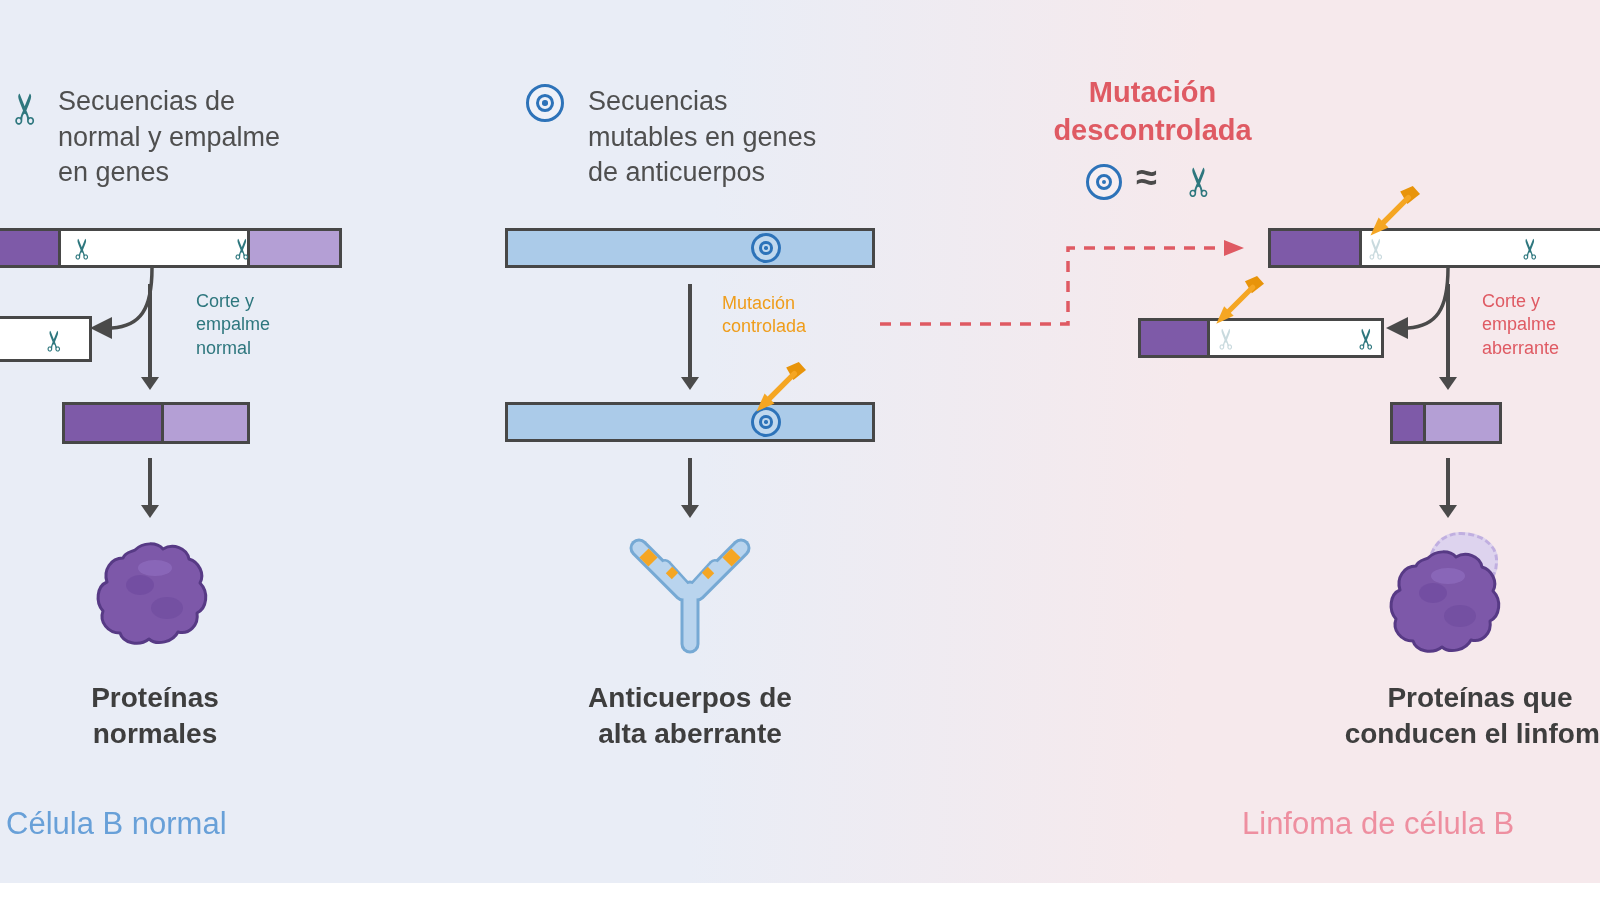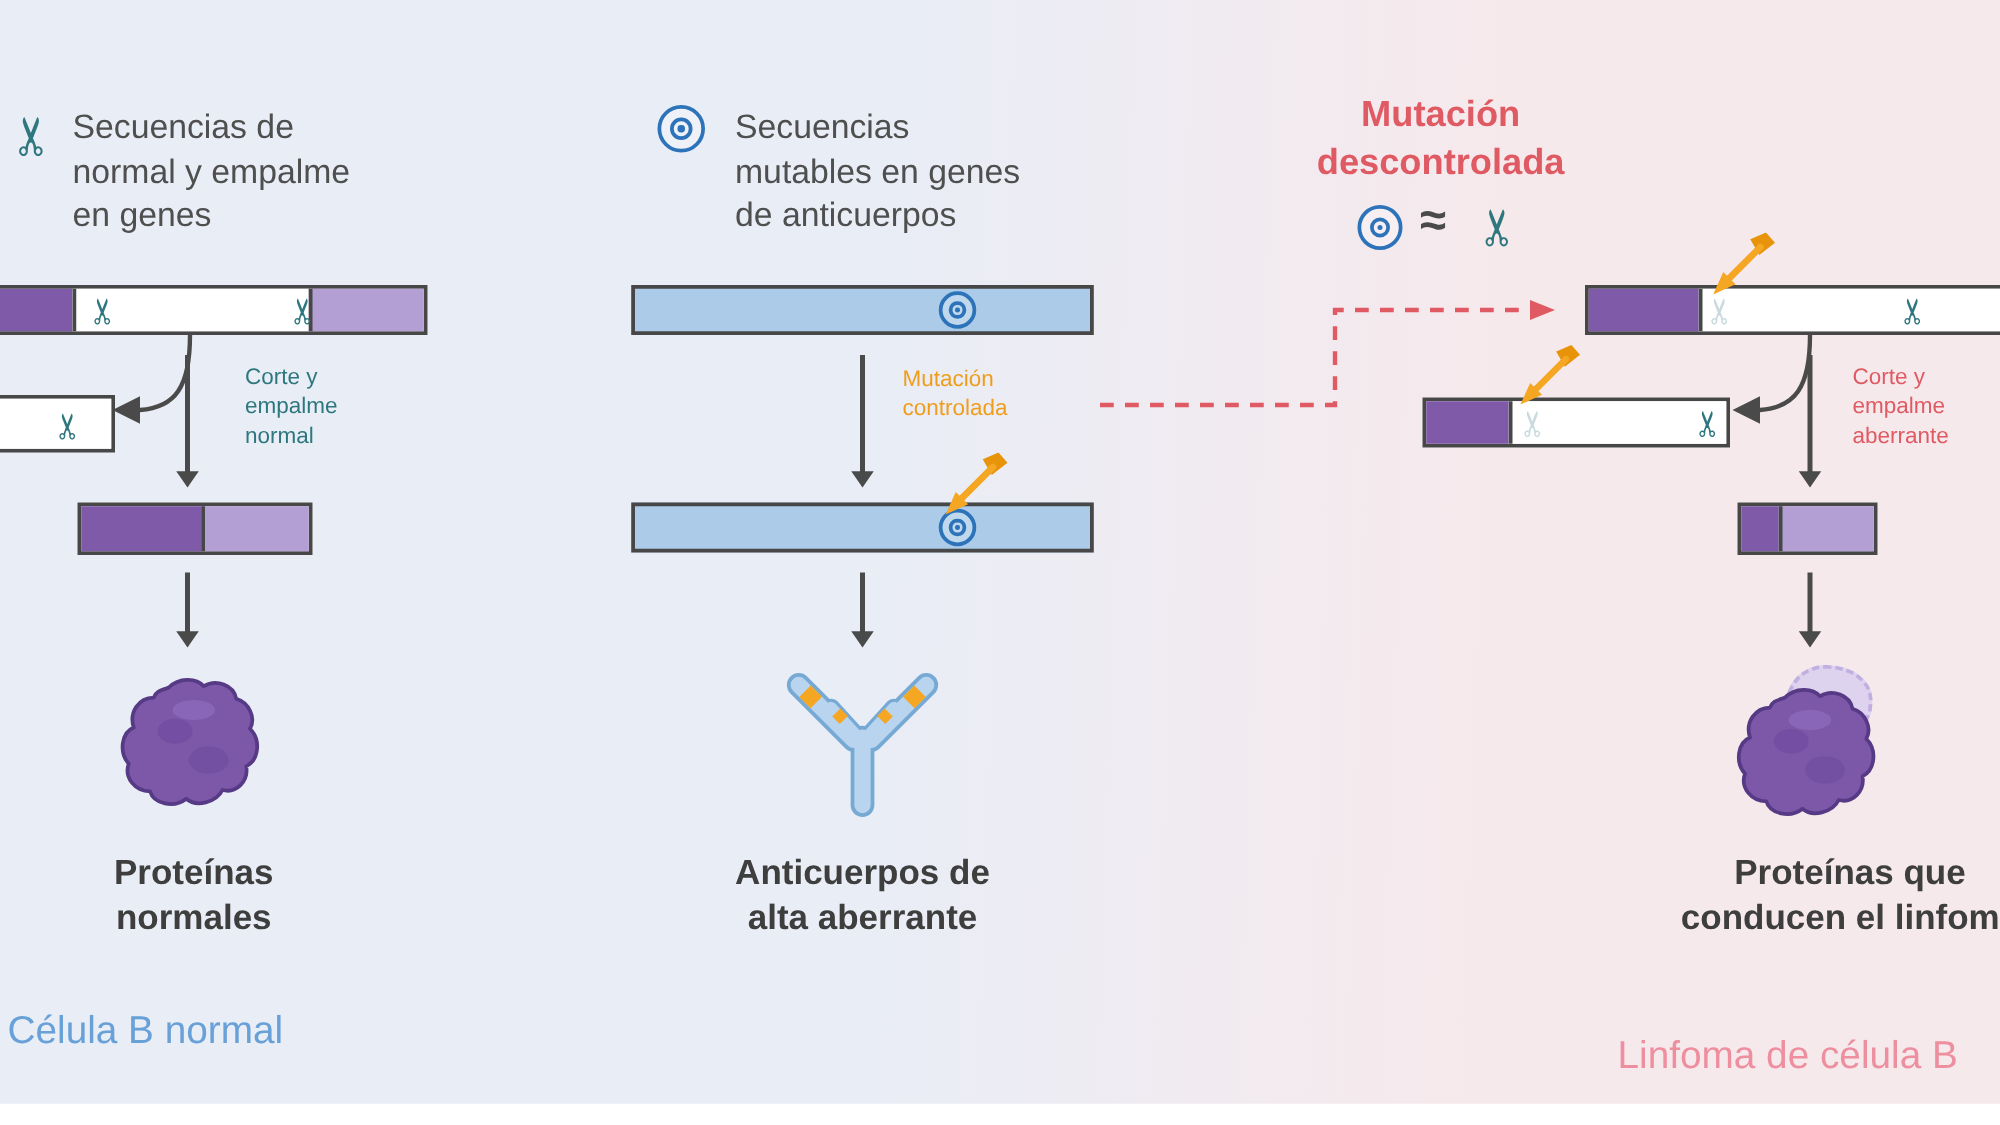--- a/index.html
+++ b/index.html
@@ -223,16 +223,16 @@
   <svg class="abs" style="left:1388px; top:548px;" width="120" height="112" viewBox="0 0 120 112">
     <path d="M40 10 C48 2 62 2 68 9 C78 3 92 8 94 19 C104 22 110 34 105 43 C114 52 112 68 102 73 C104 85 94 95 83 92 C78 102 62 106 54 99 C44 107 28 103 25 93 C13 93 4 82 8 71 C0 62 2 46 12 42 C8 30 16 18 28 18 C30 12 36 12 40 10 Z" fill="#7d58a9" stroke="#573a85" stroke-width="3" stroke-linejoin="round"></path>
     <ellipse cx="45" cy="45" rx="14" ry="10" fill="#6b479c" opacity="0.55"></ellipse>
     <ellipse cx="72" cy="68" rx="16" ry="11" fill="#6b479c" opacity="0.5"></ellipse>
     <ellipse cx="60" cy="28" rx="17" ry="8" fill="#916fc0" opacity="0.65"></ellipse>
   </svg>
 
   <div class="product ml abs" style="left:1330px; top:680px; width:300px;">Proteínas que
 conducen el linfoma</div>
 
-  <div class="cell-label abs" style="left:1294px; top:806px; color:var(--pink_label);margin-top:20px;">Linfoma de célula B</div>
+  <div class="cell-label abs" style="left:1242px; top:806px; color:var(--pink_label);">Linfoma de célula B</div>
 
   <div class="bottom-strip"></div>
 </div>
 
 </body></html>

